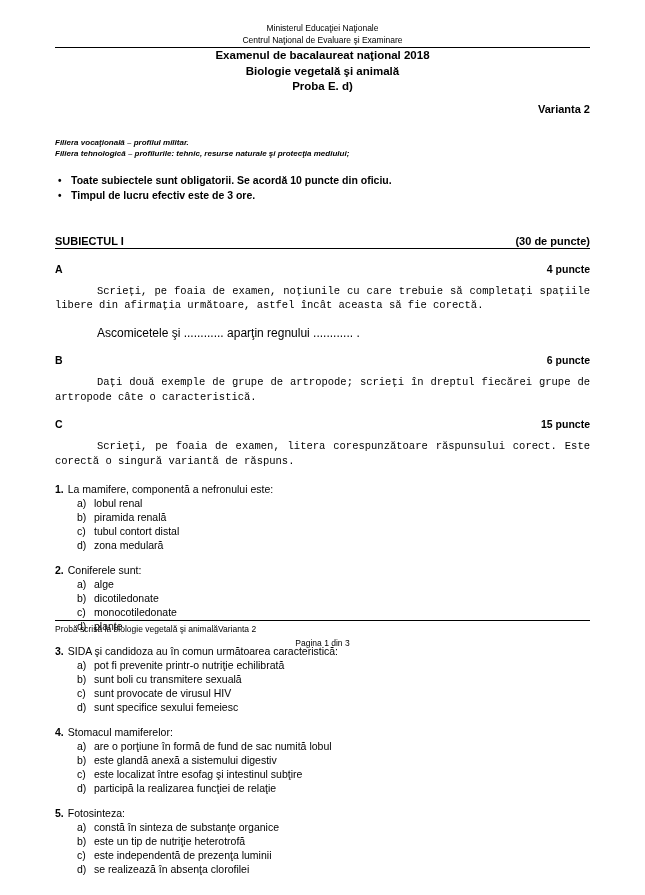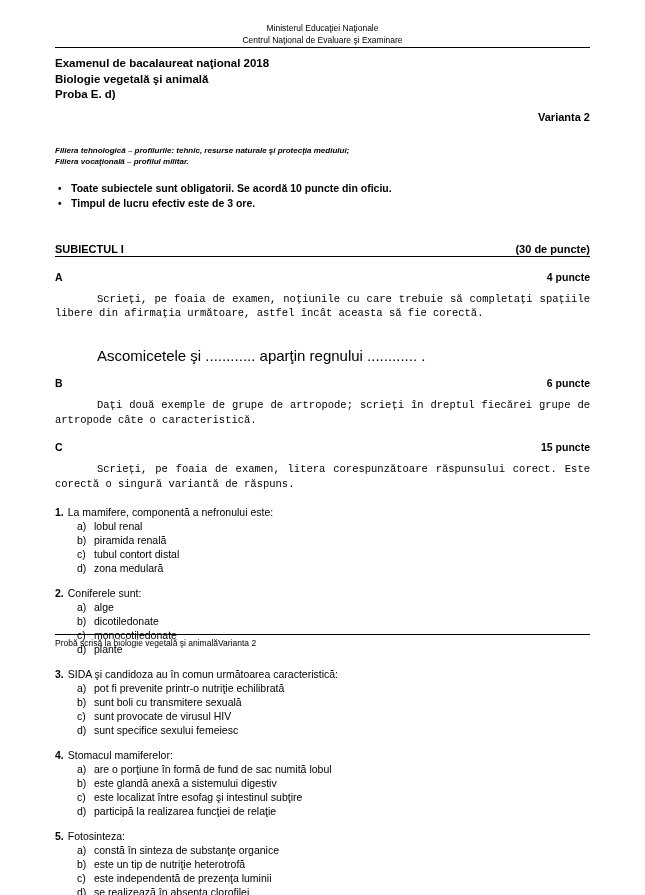--- a/index.html
+++ b/index.html
@@ -30,25 +30,24 @@
     line-height: 12px;
     padding-top: 22px;
   }
   .masthead .ministry-rule {
     border-bottom: 1.4px solid #000;
     margin-top: 1px;
   }
 
   
   .exam-title {
-    text-align: left;
+    text-align: center;
     font-weight: bold;
     font-size: 11.5px;
     line-height: 15.5px;
-    margin-top: 8px;
   }
   .variant-line {
     text-align: right;
     font-weight: bold;
     font-size: 11px;
     margin-top: 8px;
   }
 
   
   .filiera {
@@ -104,23 +103,23 @@
   }
   .section-body {
     font-size: 10.5px;
     line-height: 14.5px;
     text-align: justify;
     text-indent: 42px;
     margin-top: 9px;
     font-family: Liberation Mono, monospace;
   }
   .fill-line {
-    font-size: 15px;
+    font-size: 12px;
     line-height: 14.5px;
-    margin-top: 28px;
+    margin-top: 13px;
     padding-left: 42px;
   }
 
   
   .questions {
     margin-top: 14px;
   }
   .question {
     margin-bottom: 11px;
   }
@@ -184,22 +183,22 @@
   </div>
 
   <div class="exam-title">
     <div>Examenul de bacalaureat naţional 2018</div>
     <div>Biologie vegetală şi animală</div>
     <div>Proba E. d)</div>
   </div>
   <div class="variant-line">Varianta 2</div>
 
   <div class="filiera">
+    <div>Filiera vocaţională – profilul militar.</div>
     <div>Filiera tehnologică – profilurile: tehnic, resurse naturale şi protecţia mediului;</div>
-    <div>Filiera vocaţională – profilul militar.</div>
   </div>
 
   <div class="instructions">
     <div class="bullet-row">
       <span class="bullet-dot">•</span>
       <span>Toate subiectele sunt obligatorii. Se acordă 10 puncte din oficiu.</span>
     </div>
     <div class="bullet-row">
       <span class="bullet-dot">•</span>
       <span>Timpul de lucru efectiv este de 3 ore.</span>
@@ -363,15 +362,16 @@
       </div>
     </div>
 
   </div>
 
   <div class="footer">
     <div class="footer-row">
       <span>Probă scrisă la biologie vegetală şi animală</span>
       <span>Varianta 2</span>
     </div>
+    <div class="footer-center">Pagina 1 din 3</div>
   </div>
 
 </div>
 
 </body></html>

